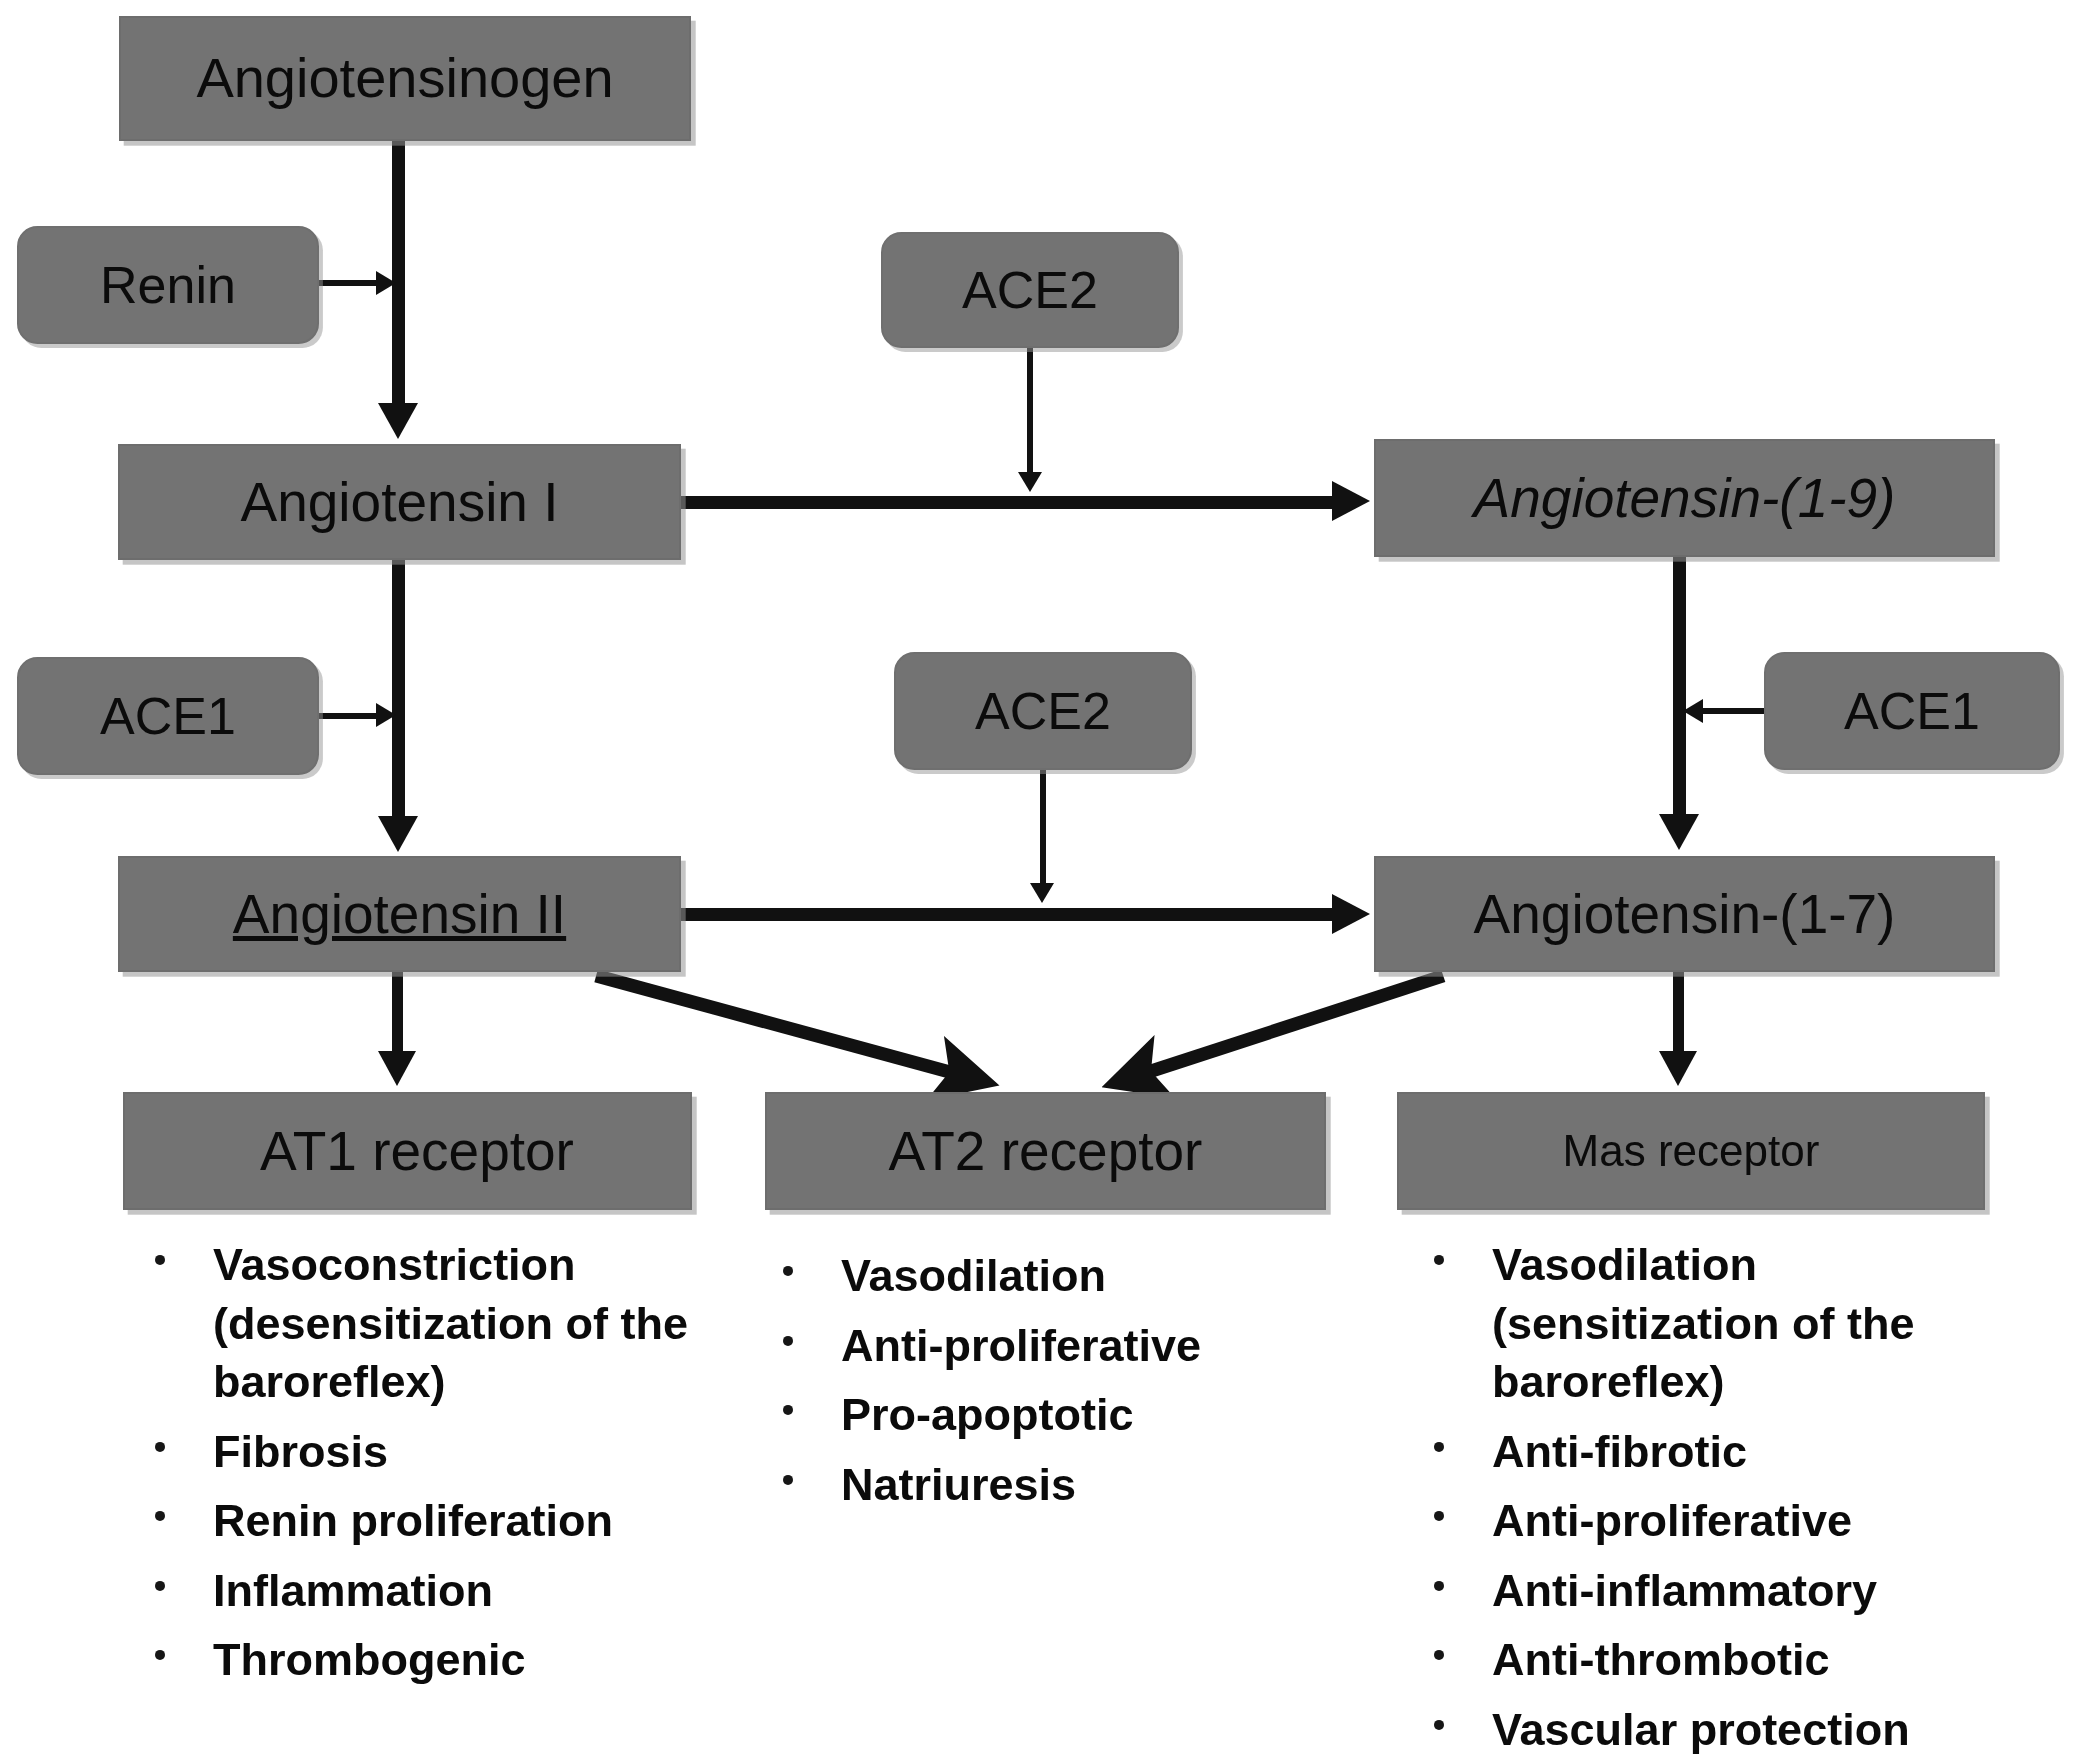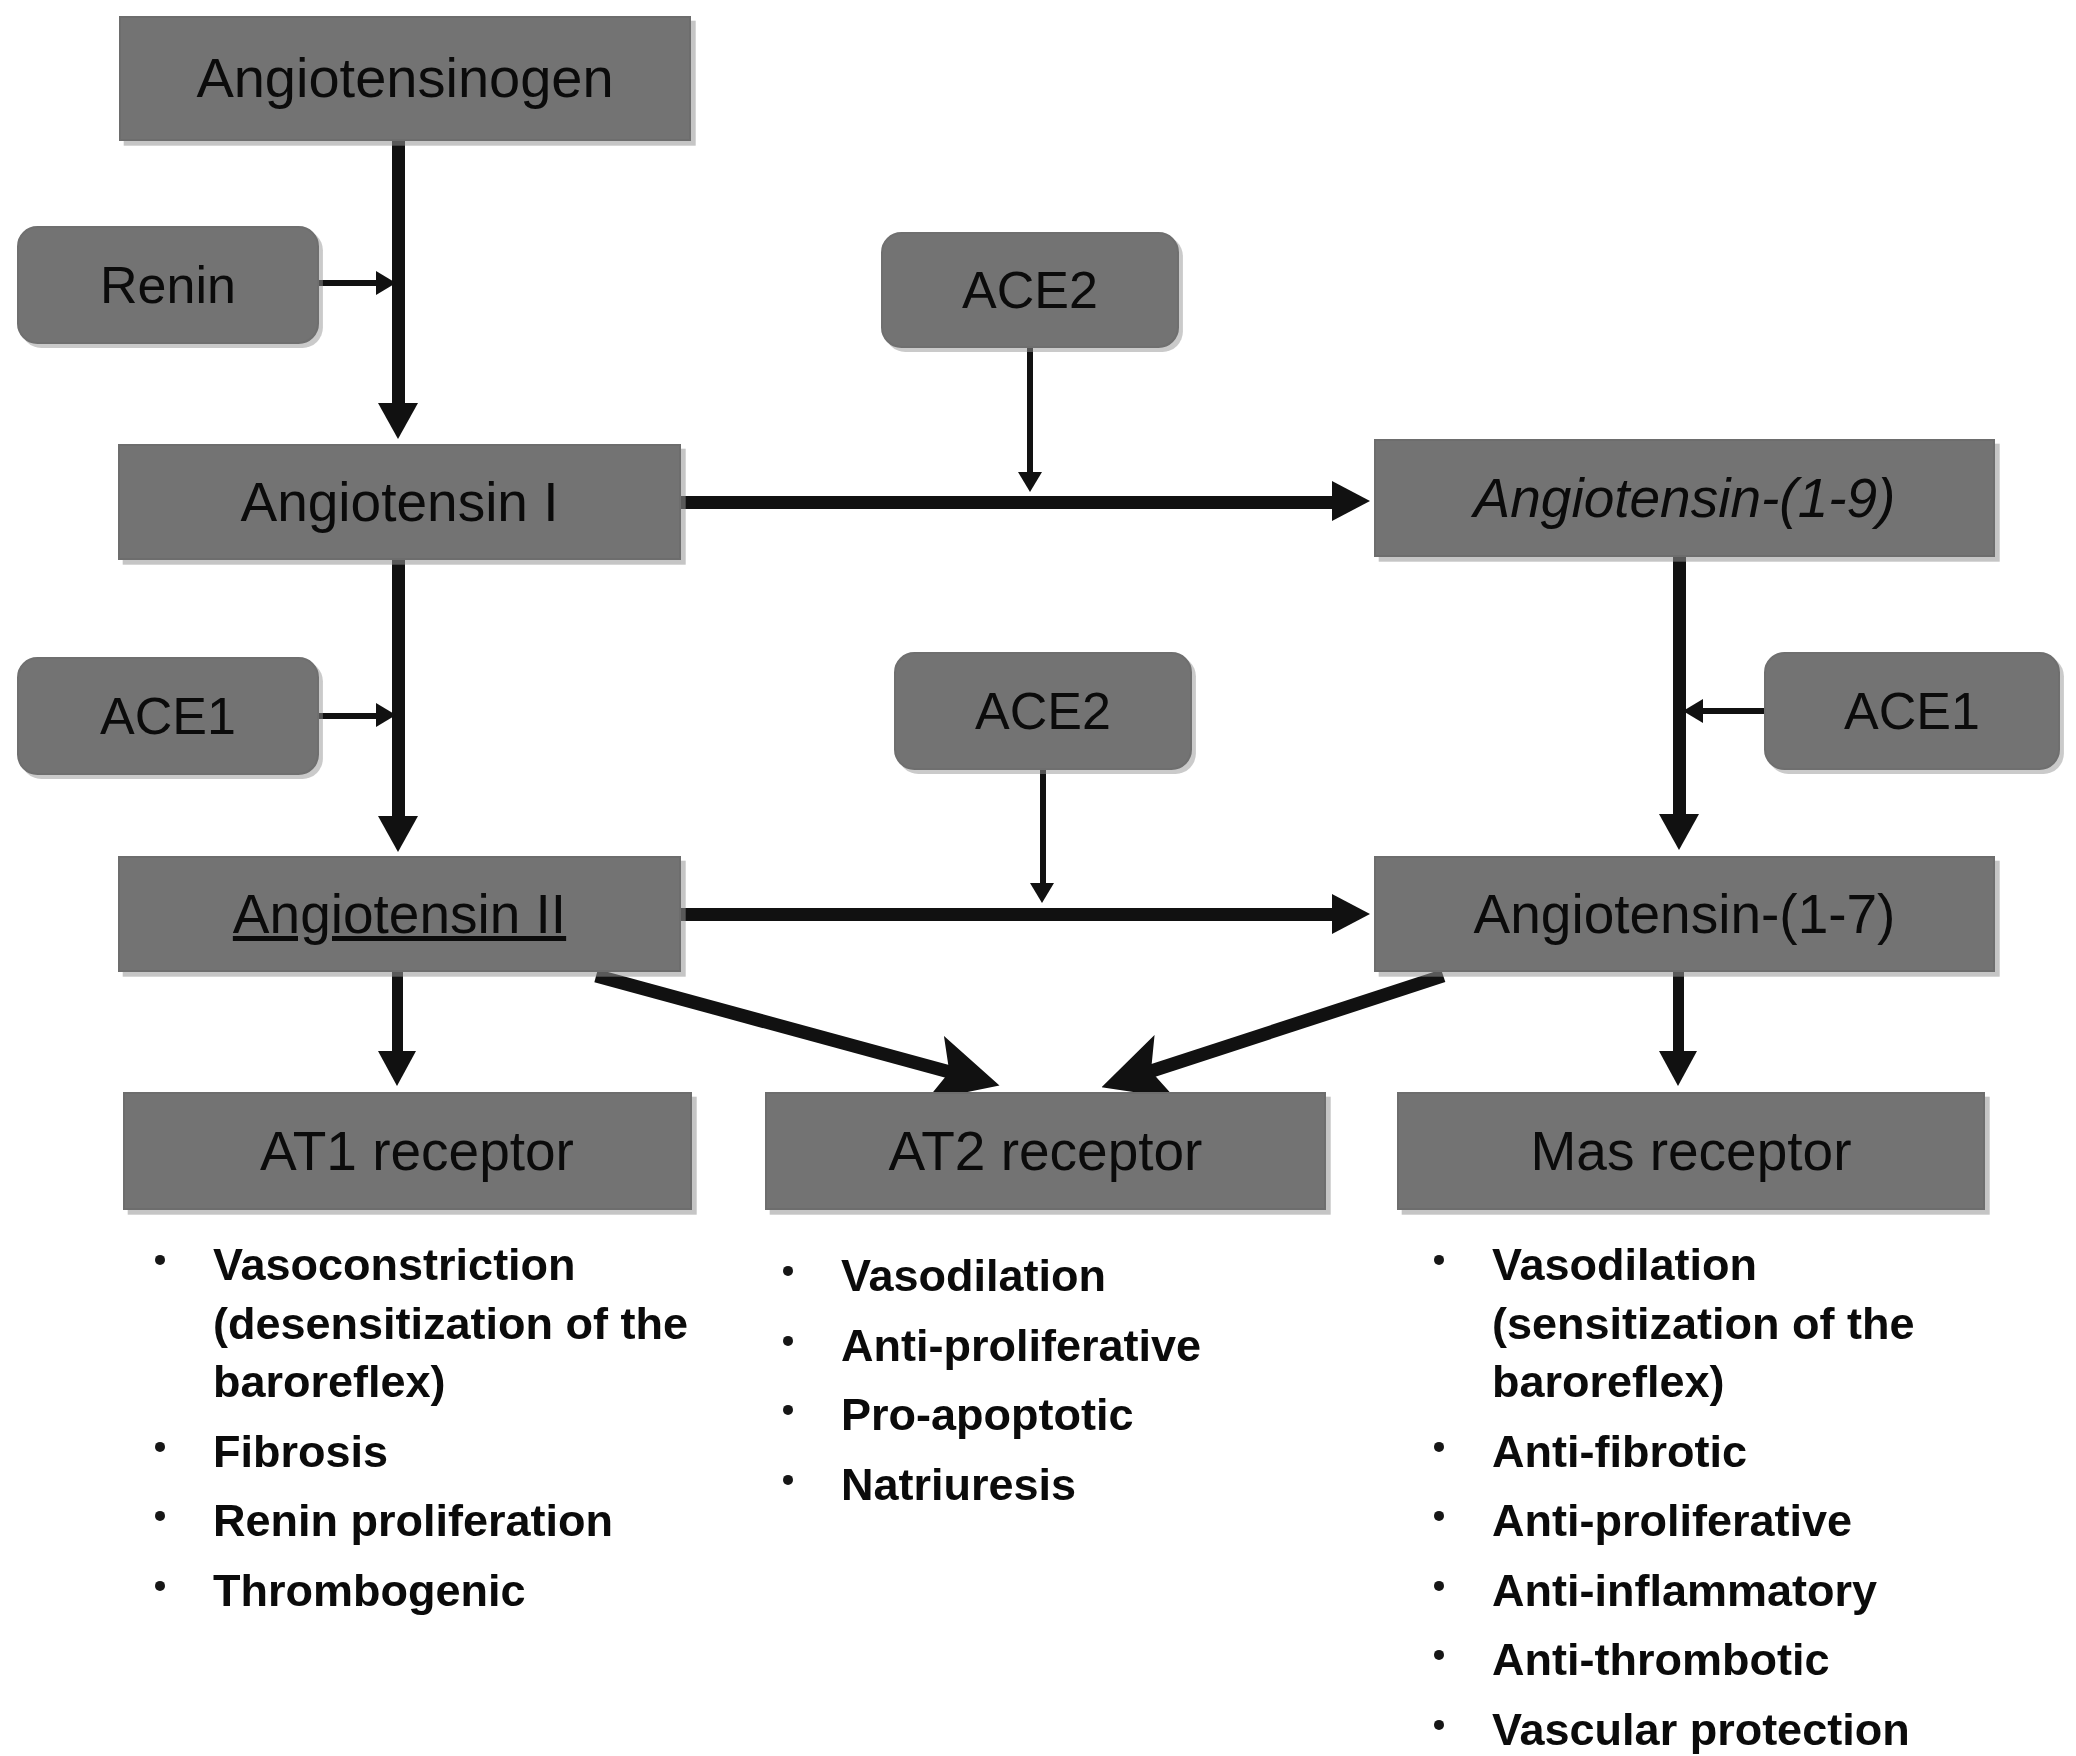--- a/index.html
+++ b/index.html
@@ -116,21 +116,21 @@
   </div>
 
   <div class="node substrate" style="left:123px;top:1092px;width:569px;height:118px;font-size:55px;padding-left:19px;">
     <span class="lbl">AT1 receptor</span>
   </div>
 
   <div class="node substrate" style="left:765px;top:1092px;width:561px;height:118px;font-size:55px;">
     <span class="lbl">AT2 receptor</span>
   </div>
 
-  <div class="node substrate" style="left:1397px;top:1092px;width:588px;height:118px;font-size:55px;">
+  <div class="node substrate" style="left:1397px;top:1092px;width:588px;height:118px;font-size:44px;">
     <span class="lbl">Mas receptor</span>
   </div>
 
   <div class="vline" style="left:392px;top:140px;width:12.5px;height:267px;"></div>
   <div class="ah-down" style="--w:20.4px;--h:36px;left:378px;top:403px;"></div>
 
   <div class="hline" style="left:319px;top:280px;width:63px;height:6.3px;"></div>
   <div class="ah-right" style="--w:12.5px;--h:20.4px;left:376px;top:271px;"></div>
 
   <div class="hline" style="left:681px;top:496px;width:652px;height:12.5px;"></div>
@@ -182,20 +182,24 @@
       <li>
           <span class="dot"></span>
           <span class="txt">Fibrosis</span>
         </li>
       <li>
           <span class="dot"></span>
           <span class="txt">Renin proliferation</span>
         </li>
       <li>
           <span class="dot"></span>
+          <span class="txt">Inflammation</span>
+        </li>
+      <li>
+          <span class="dot"></span>
           <span class="txt">Thrombogenic</span>
         </li>
     </ul>
   </div>
 
   <div class="bullets" style="left:753px;top:1247px;width:549px;font-size:45px;">
     <ul>
       <li>
           <span class="dot"></span>
           <span class="txt">Vasodilation</span>

